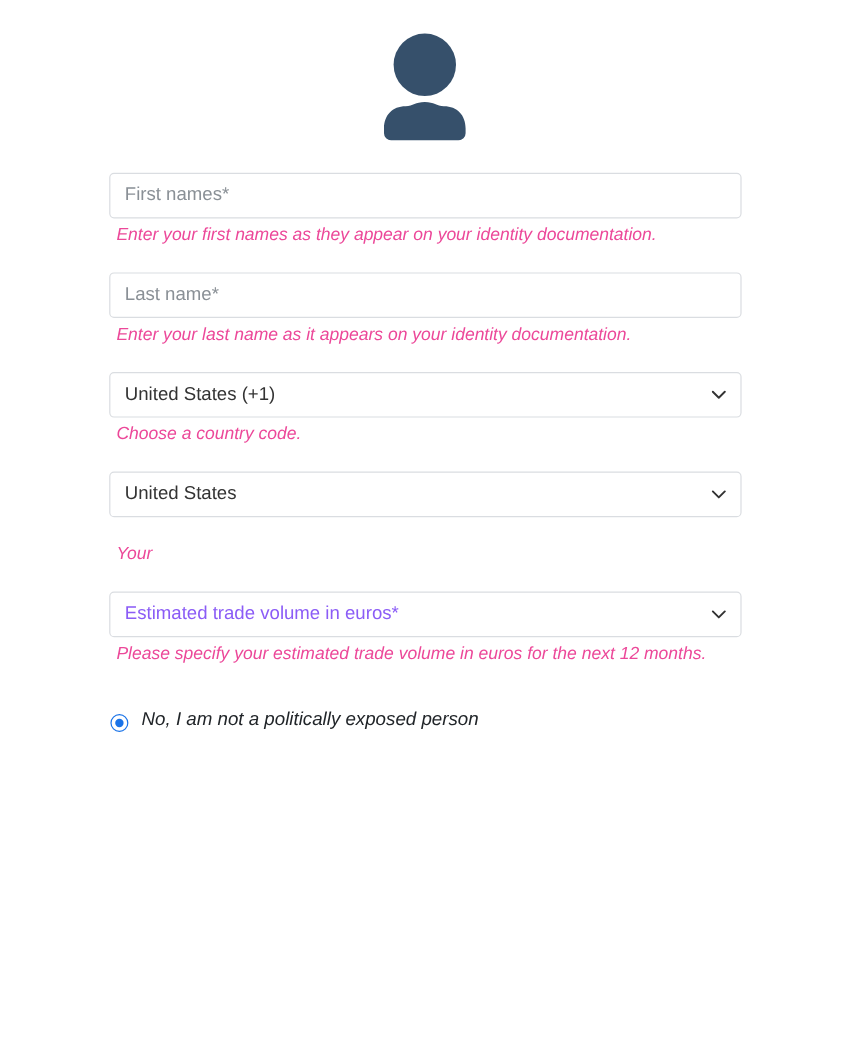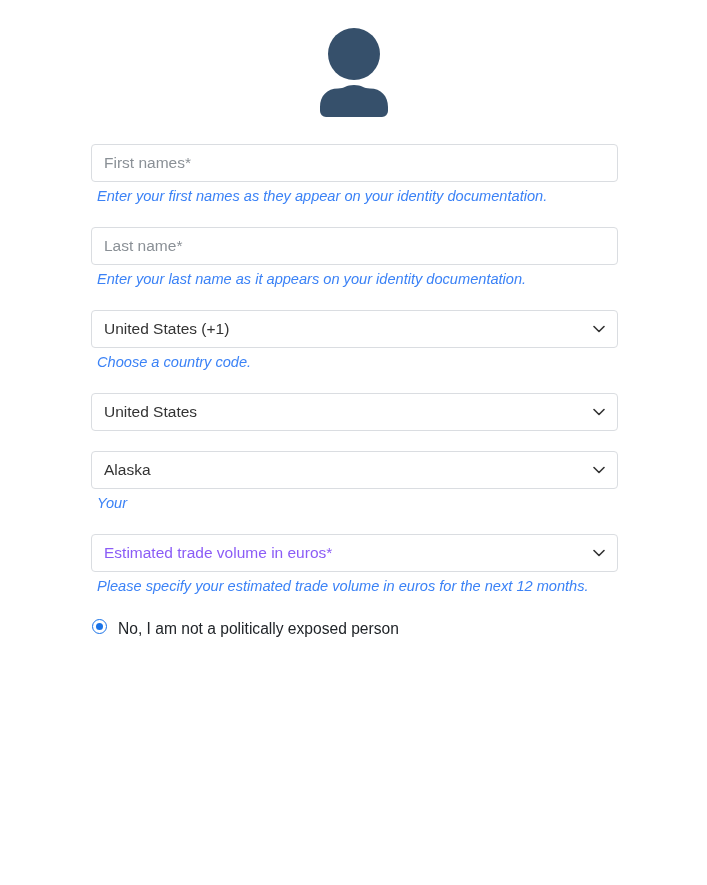--- a/index.html
+++ b/index.html
@@ -98,21 +98,21 @@
     justify-content: center;
     pointer-events: none;
   }
   .chevron svg { display: block; }
 
   .helper {
     font-family: "Liberation Sans", sans-serif;
     font-style: italic;
     font-size: 14.6px;
     line-height: 22px;
-    color: #3b82f6;
+    color: #ec4899;
     margin-top: 3px;
     padding-left: 6px;
     max-width: 505px;
   }
 
   
   .question-block {
     margin-top: 22px;
   }
   .question {
@@ -120,23 +120,24 @@
     line-height: 24.5px;
     color: #212529;
     max-width: 522px;
     padding-left: 1px;
   }
   .radio-list {
     margin-top: 10px;
   }
   .radio-row {
     display: flex;
-    align-items: flex-start;
+    align-items: flex-end;
     height: 32px;
     padding-left: 1px;
+    font-style: italic;
   }
   .radio-mark {
     width: 15px;
     height: 15px;
     border-radius: 50%;
     box-sizing: border-box;
     flex: 0 0 auto;
     margin-right: 11px;
     background: #ffffff;
     border: 1px solid #8b9095;
@@ -212,28 +213,20 @@
         <div class="control">United States</div>
         <span class="chevron">
           <svg width="12" height="8" viewBox="0 0 12 8" aria-hidden="true">
             <path d="M1 1.5 L6 6.5 L11 1.5" fill="none" stroke="#333333" stroke-width="1.6" stroke-linecap="round" stroke-linejoin="round"></path>
           </svg>
         </span>
       </div>
     </div>
 
     <div class="field-group">
-      <div class="select-wrap">
-        <div class="control">Alaska</div>
-        <span class="chevron">
-          <svg width="12" height="8" viewBox="0 0 12 8" aria-hidden="true">
-            <path d="M1 1.5 L6 6.5 L11 1.5" fill="none" stroke="#333333" stroke-width="1.6" stroke-linecap="round" stroke-linejoin="round"></path>
-          </svg>
-        </span>
-      </div>
       <div class="helper">Your</div>
     </div>
 
     <div class="field-group">
       <div class="select-wrap">
         <div class="control placeholder-value">Estimated trade volume in euros*</div>
         <span class="chevron">
           <svg width="12" height="8" viewBox="0 0 12 8" aria-hidden="true">
             <path d="M1 1.5 L6 6.5 L11 1.5" fill="none" stroke="#333333" stroke-width="1.6" stroke-linecap="round" stroke-linejoin="round"></path>
           </svg>

